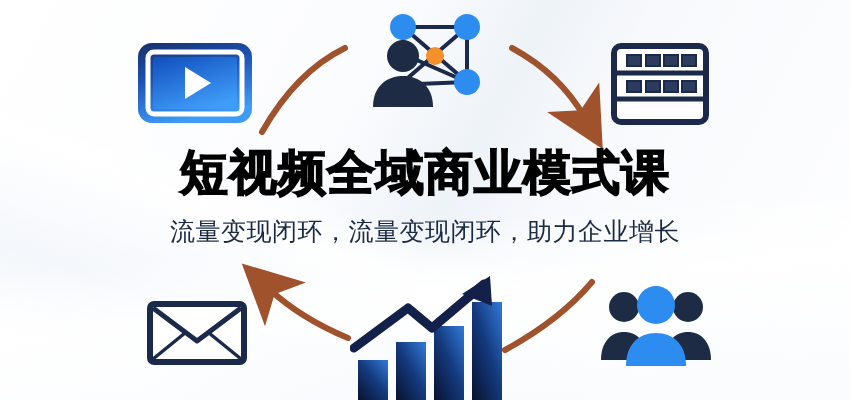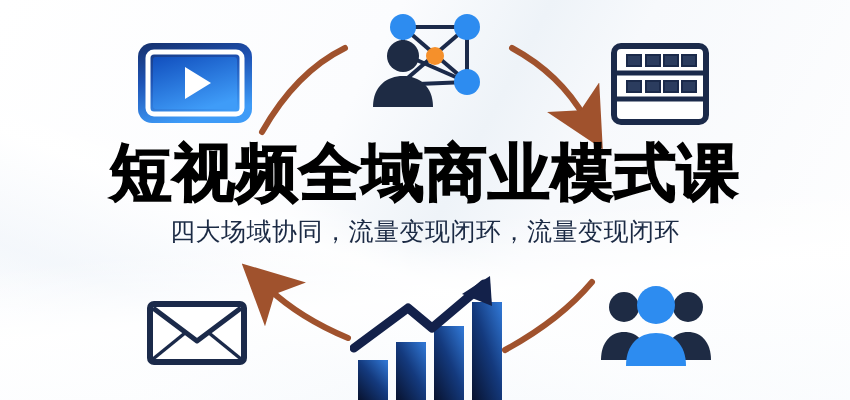--- a/index.html
+++ b/index.html
@@ -44,21 +44,21 @@
 
   
   .title-block {
     position: absolute;
     left: 0;
     right: 0;
     top: 140px;
     text-align: center;
   }
   .main-title {
-    font-size: 62px;
+    font-size: 48px;
     line-height: 66px;
     font-weight: 900;
     color: #000000;
     letter-spacing: 1px;
     -webkit-text-stroke: 1.6px #000;
     margin: 0;
     white-space: nowrap;
   }
   .sub-title {
     margin: 10px 0 0 0;
@@ -205,16 +205,16 @@
       <circle cx="90" cy="23" r="15" fill="#1e2b44"></circle>
       <path d="M67,76 C67,58 77,48 90,48 C103,48 113,58 113,76 Z" fill="#1e2b44"></path>
 
       <circle cx="58" cy="21" r="19" fill="#2d8cf0"></circle>
       <path d="M28,82 C28,60 41,49 58,49 C75,49 88,60 88,82 Z" fill="#2d8cf0"></path>
     </svg>
   </div>
 
   <div class="title-block">
     <h1 class="main-title">短视频全域商业模式课</h1>
-    <p class="sub-title">四大场域协同，流量变现闭环，流量变现闭环</p>
+    <p class="sub-title">流量变现闭环，流量变现闭环，助力企业增长</p>
   </div>
 
 </div>
 
 </body></html>

